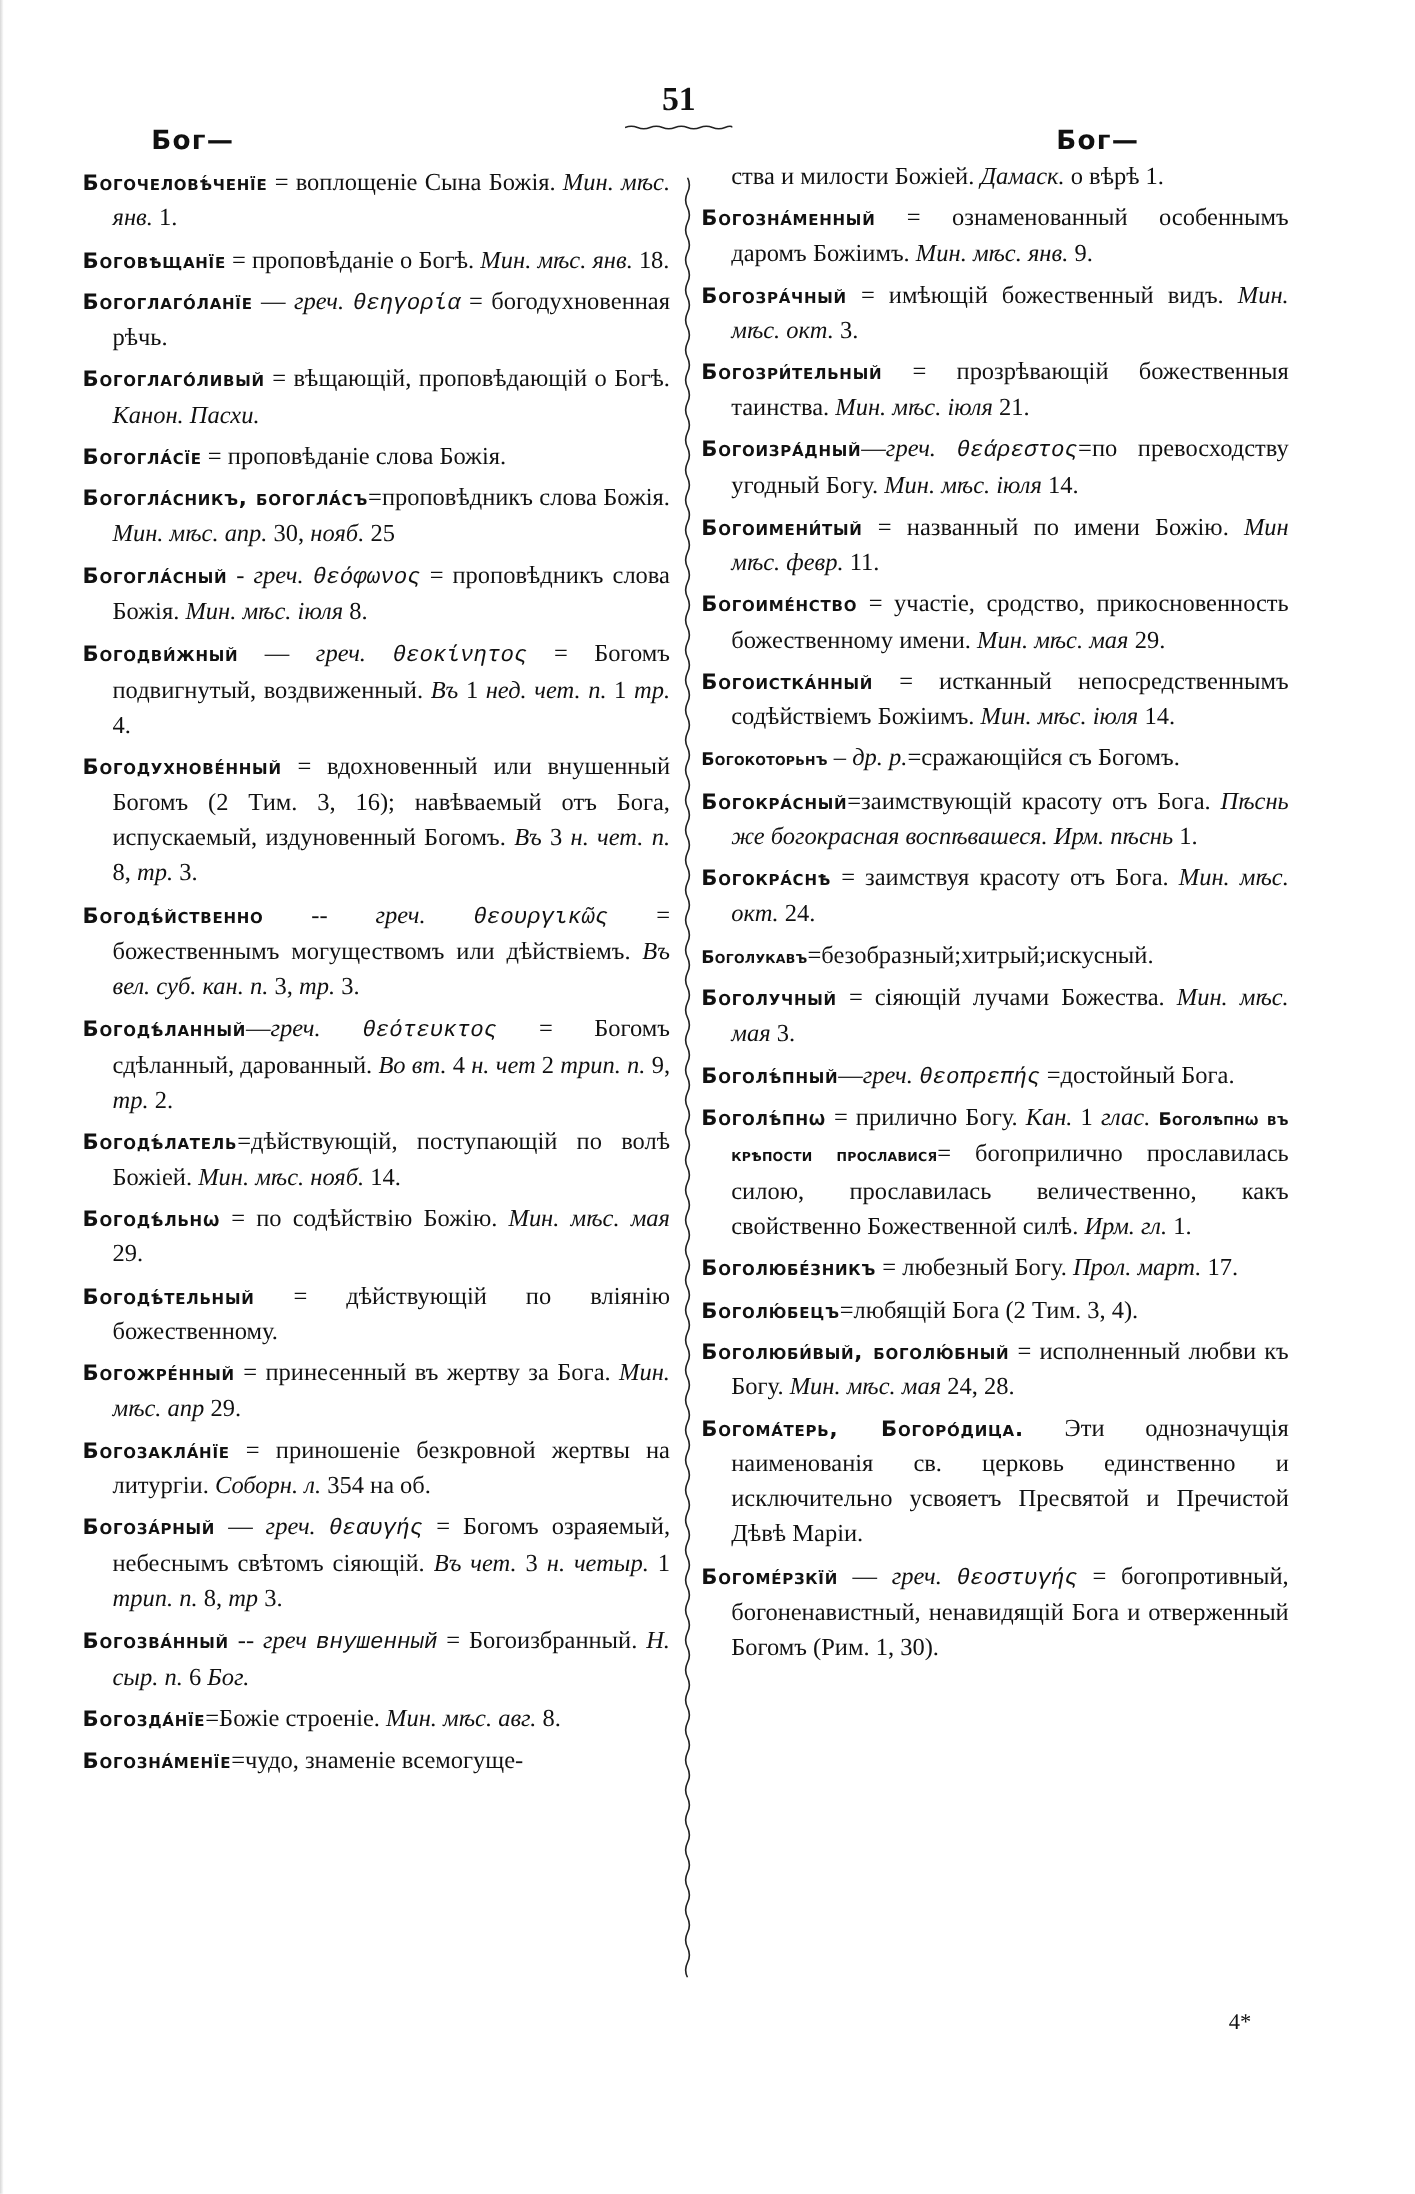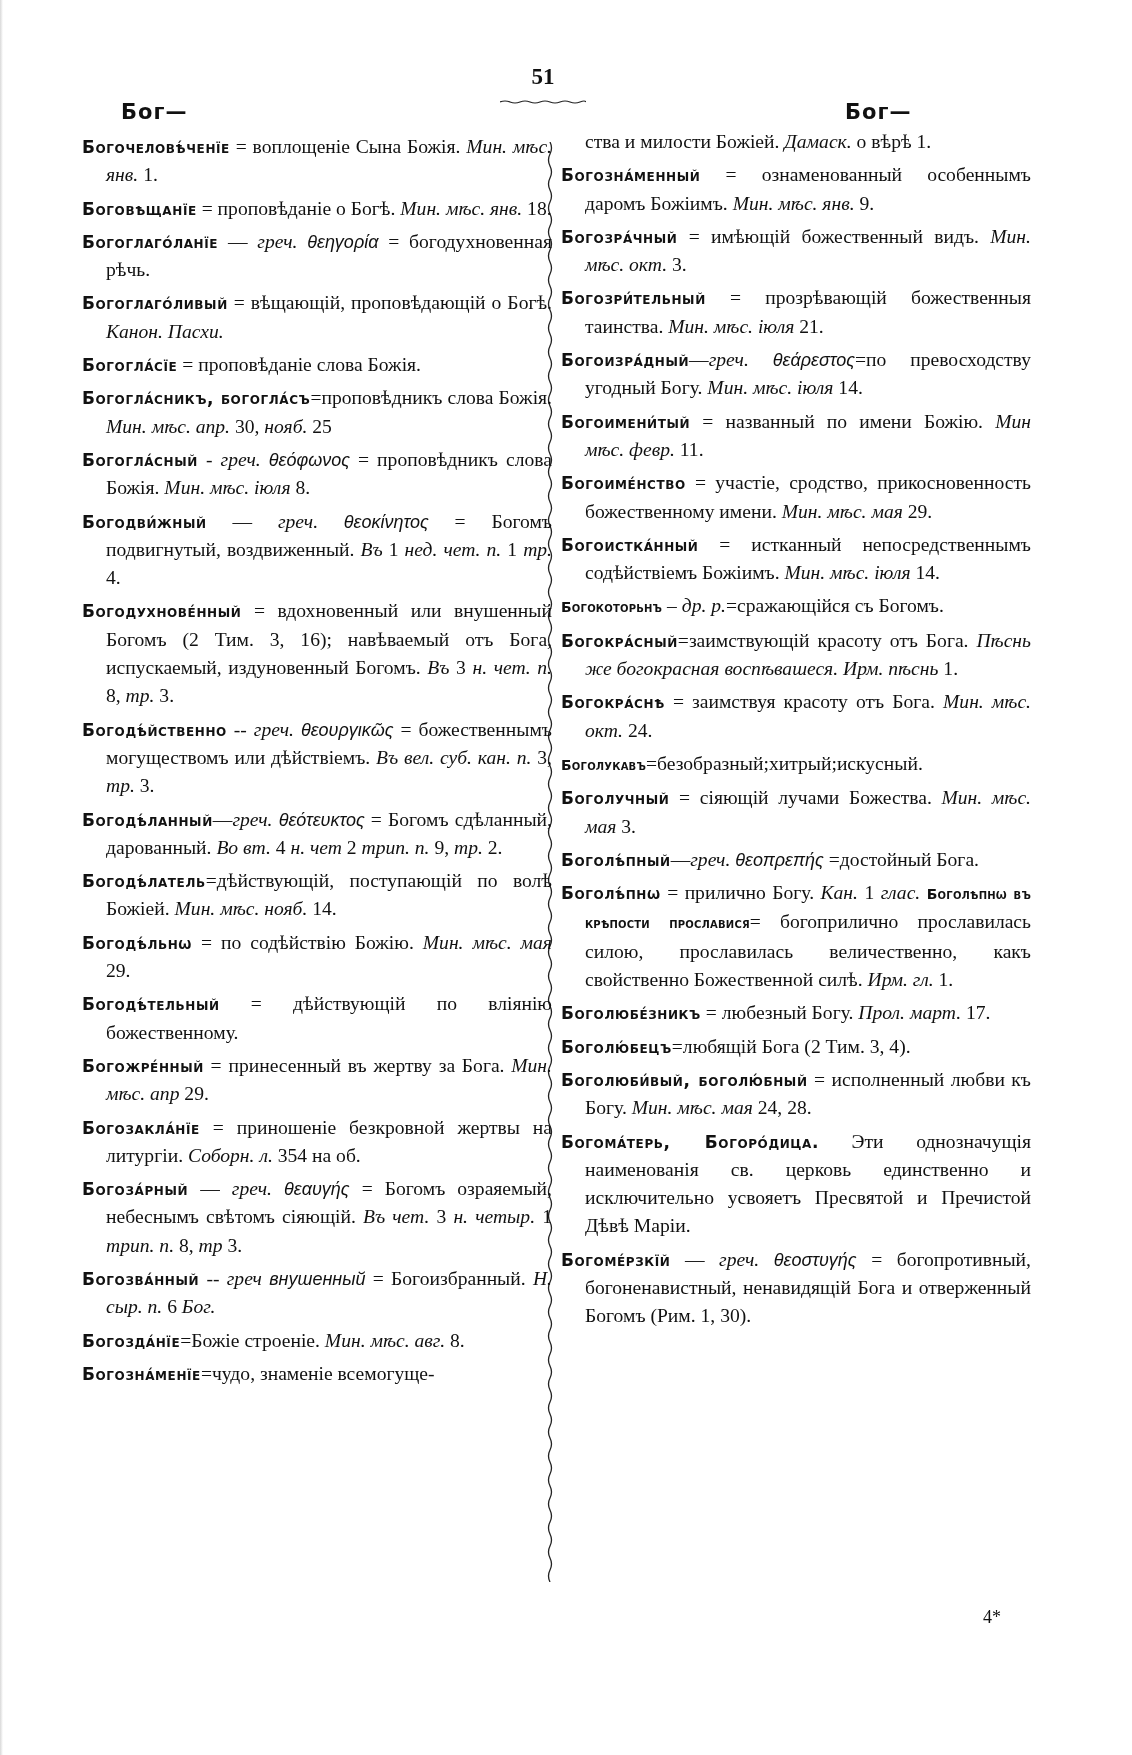--- a/index.html
+++ b/index.html
@@ -7,53 +7,53 @@
     width: 1132px; height: 1755px; position: relative; overflow: hidden;
     font-family: "Liberation Serif", "DejaVu Serif", serif;
     color: #111111;
   }
   .scan-edge {
     position: absolute; left: 0; top: 0; width: 3px; height: 1755px;
     background: linear-gradient(to right, #d8d8d8, #ffffff);
   }
   .page-number {
     position: absolute; left: 525px; top: 64px; width: 36px; text-align: center;
-    font-family: "Liberation Serif", serif; font-weight: bold; font-size: 23px;
+    font-family: "Liberation Serif", serif; font-weight: bold; font-size: 27px;
   }
   .page-number-rule {
     position: absolute; left: 500px; top: 99px; width: 86px; height: 6px;
   }
   .running-head {
     position: absolute; top: 100px;
     font-family: "DejaVu Sans", sans-serif; font-weight: bold; font-size: 21px;
     letter-spacing: 1px;
   }
   .running-head.left { left: 121px; }
   .running-head.right { left: 845px; }
   .col-divider {
     position: absolute; left: 545px; top: 142px; width: 10px; height: 1440px;
   }
   .column {
     position: absolute; top: 133px;
     font-size: 19.6px; line-height: 28.3px;
     text-align: justify;
   }
-  .column.left { left: 66px; width: 470px; margin-left: 16px; }
+  .column.left { left: 66px; width: 470px; }
   .column.right { left: 561px; width: 470px; top: 128px; }
   .entry {
     padding-left: 24px; text-indent: -24px; margin: 0 0 5px 0;
   }
   .entry.cont { text-indent: 0; }
   .hw {
     font-family: "DejaVu Sans", sans-serif; font-weight: bold;
     font-size: 17px; letter-spacing: 0.6px; font-variant: small-caps;
   }
   .hw.small { font-size: 14px; letter-spacing: 0.2px; }
   .it { font-style: italic; }
-  .gr { font-style: italic; font-family: Liberation Sans, sans-serif; font-size: 18px; }
+  .gr { font-style: italic; font-family: Liberation Mono, monospace; font-size: 18px; }
   .signature {
     position: absolute; left: 983px; top: 1607px; font-size: 18px;
     font-family: "Liberation Serif", serif;
   }
 </style>
 </head>
 <body>
 
 <div class="scan-edge"></div>
 

